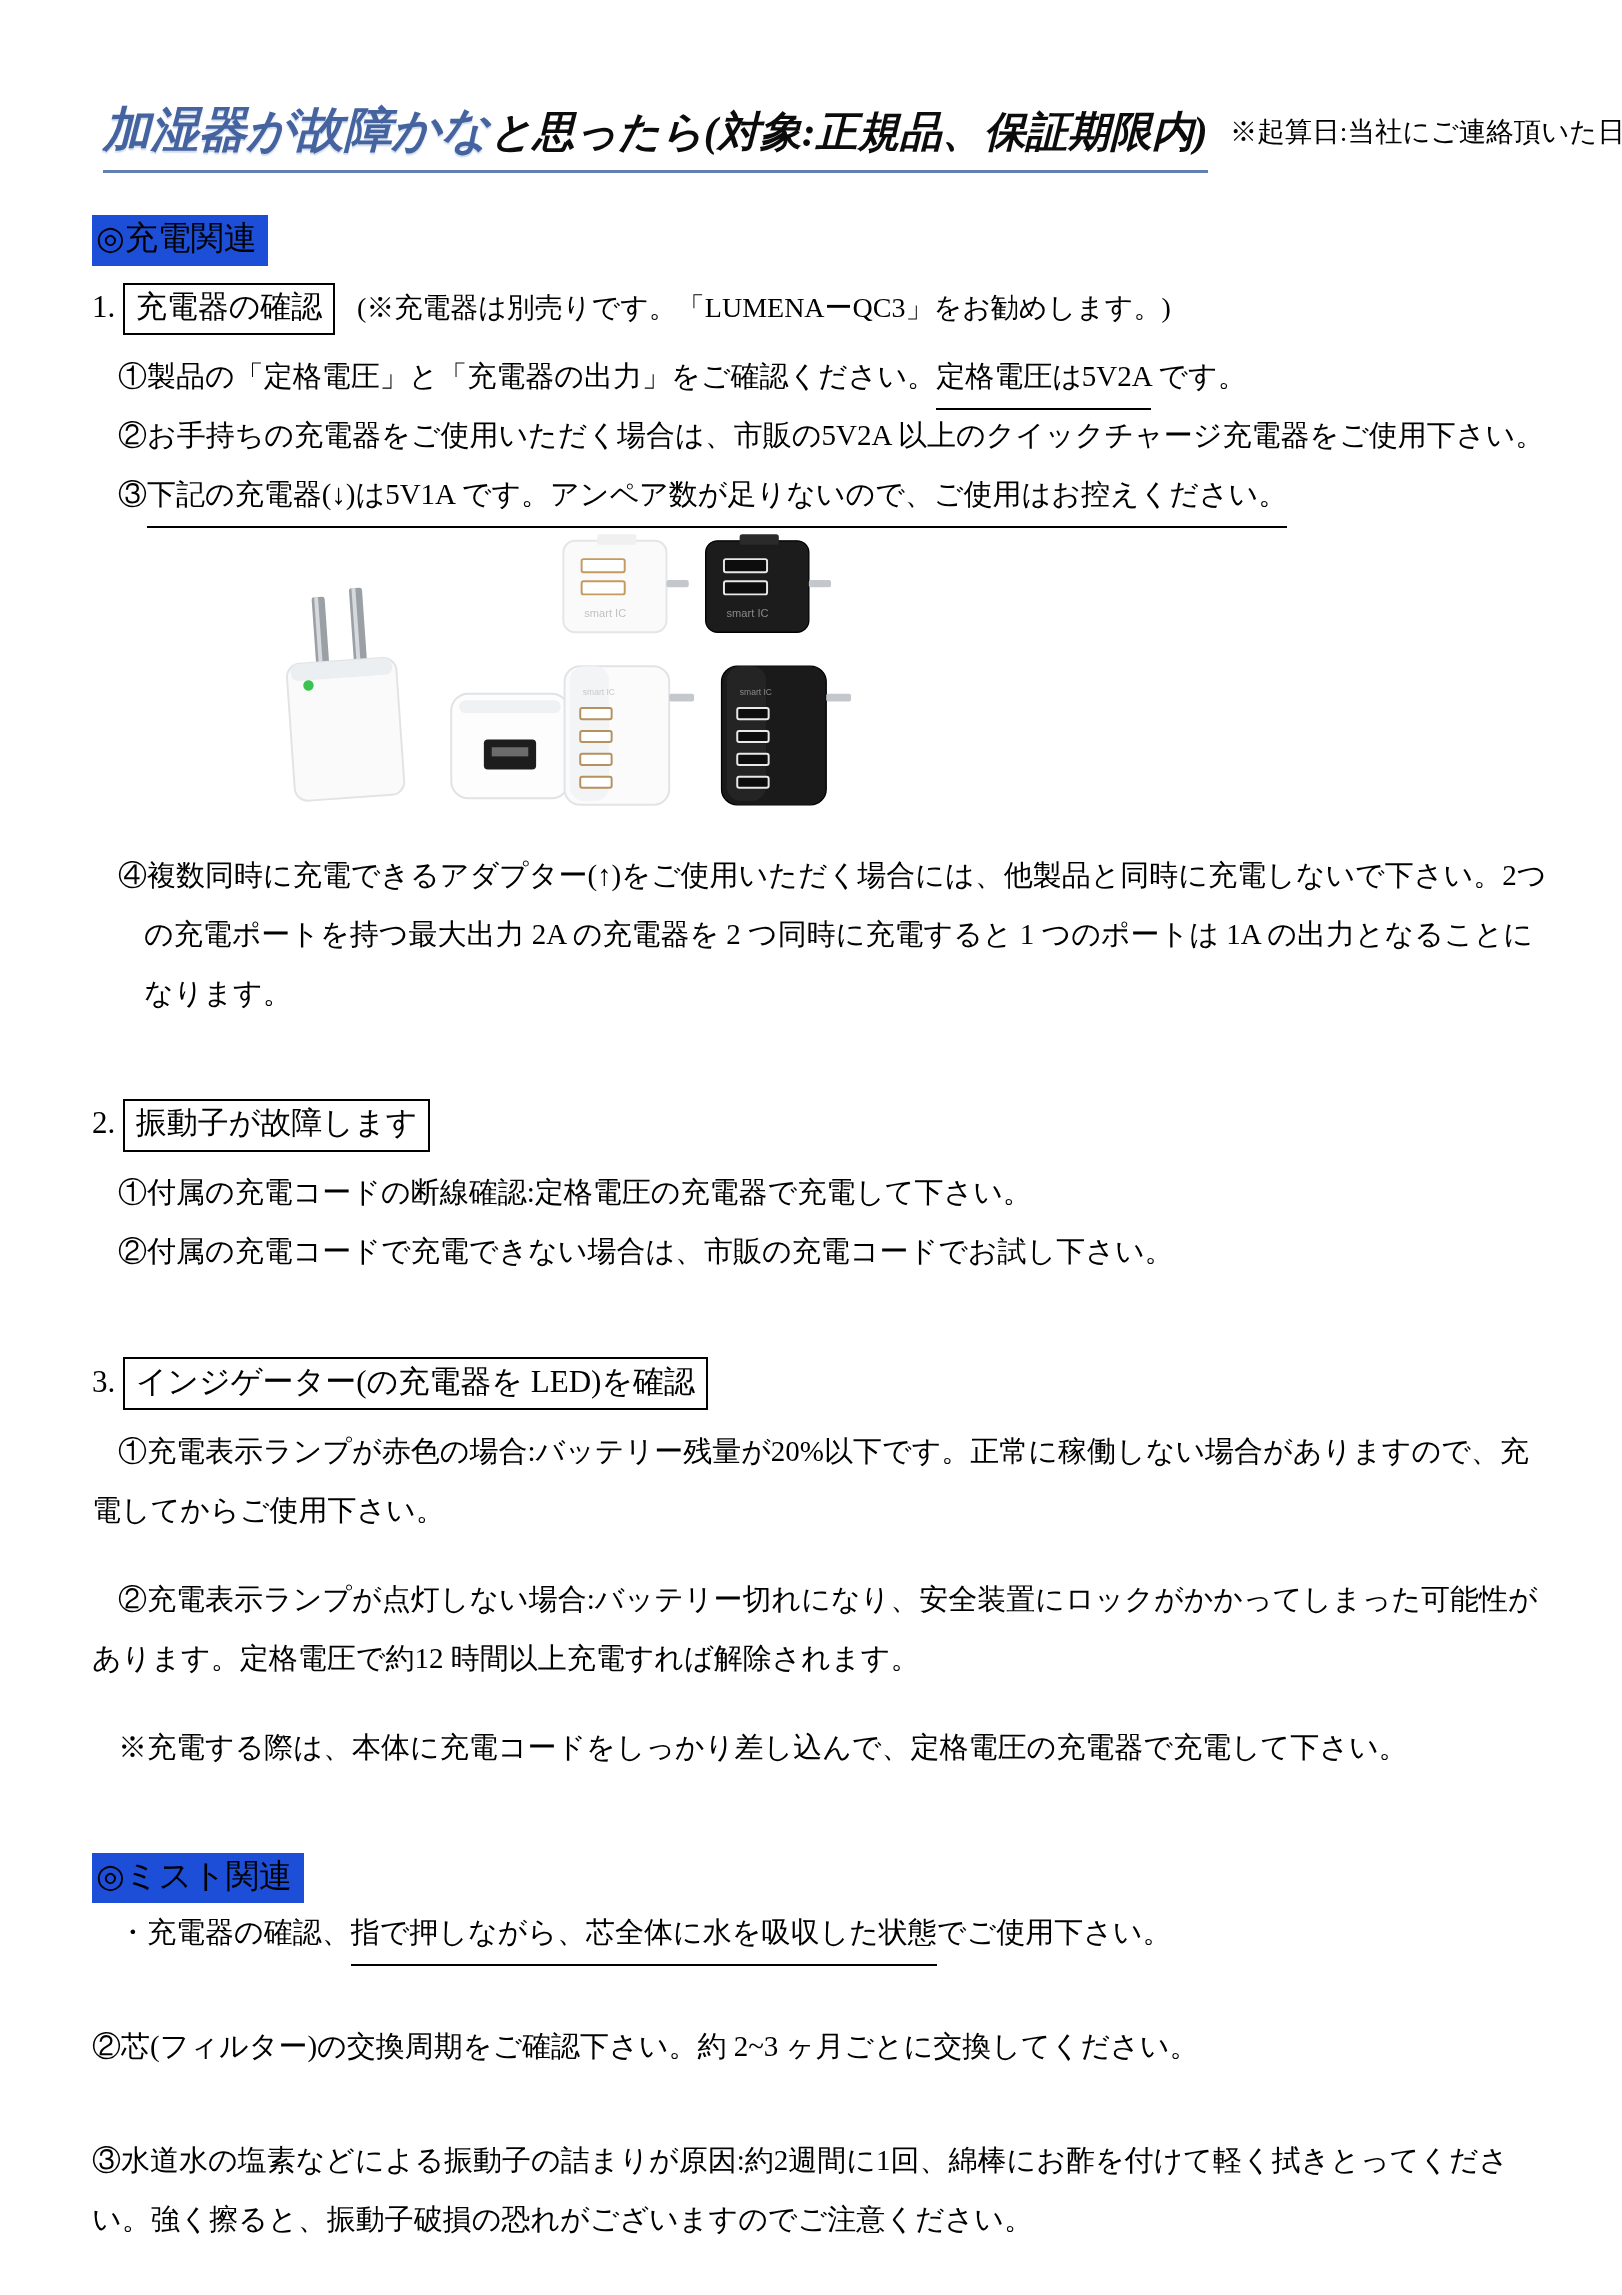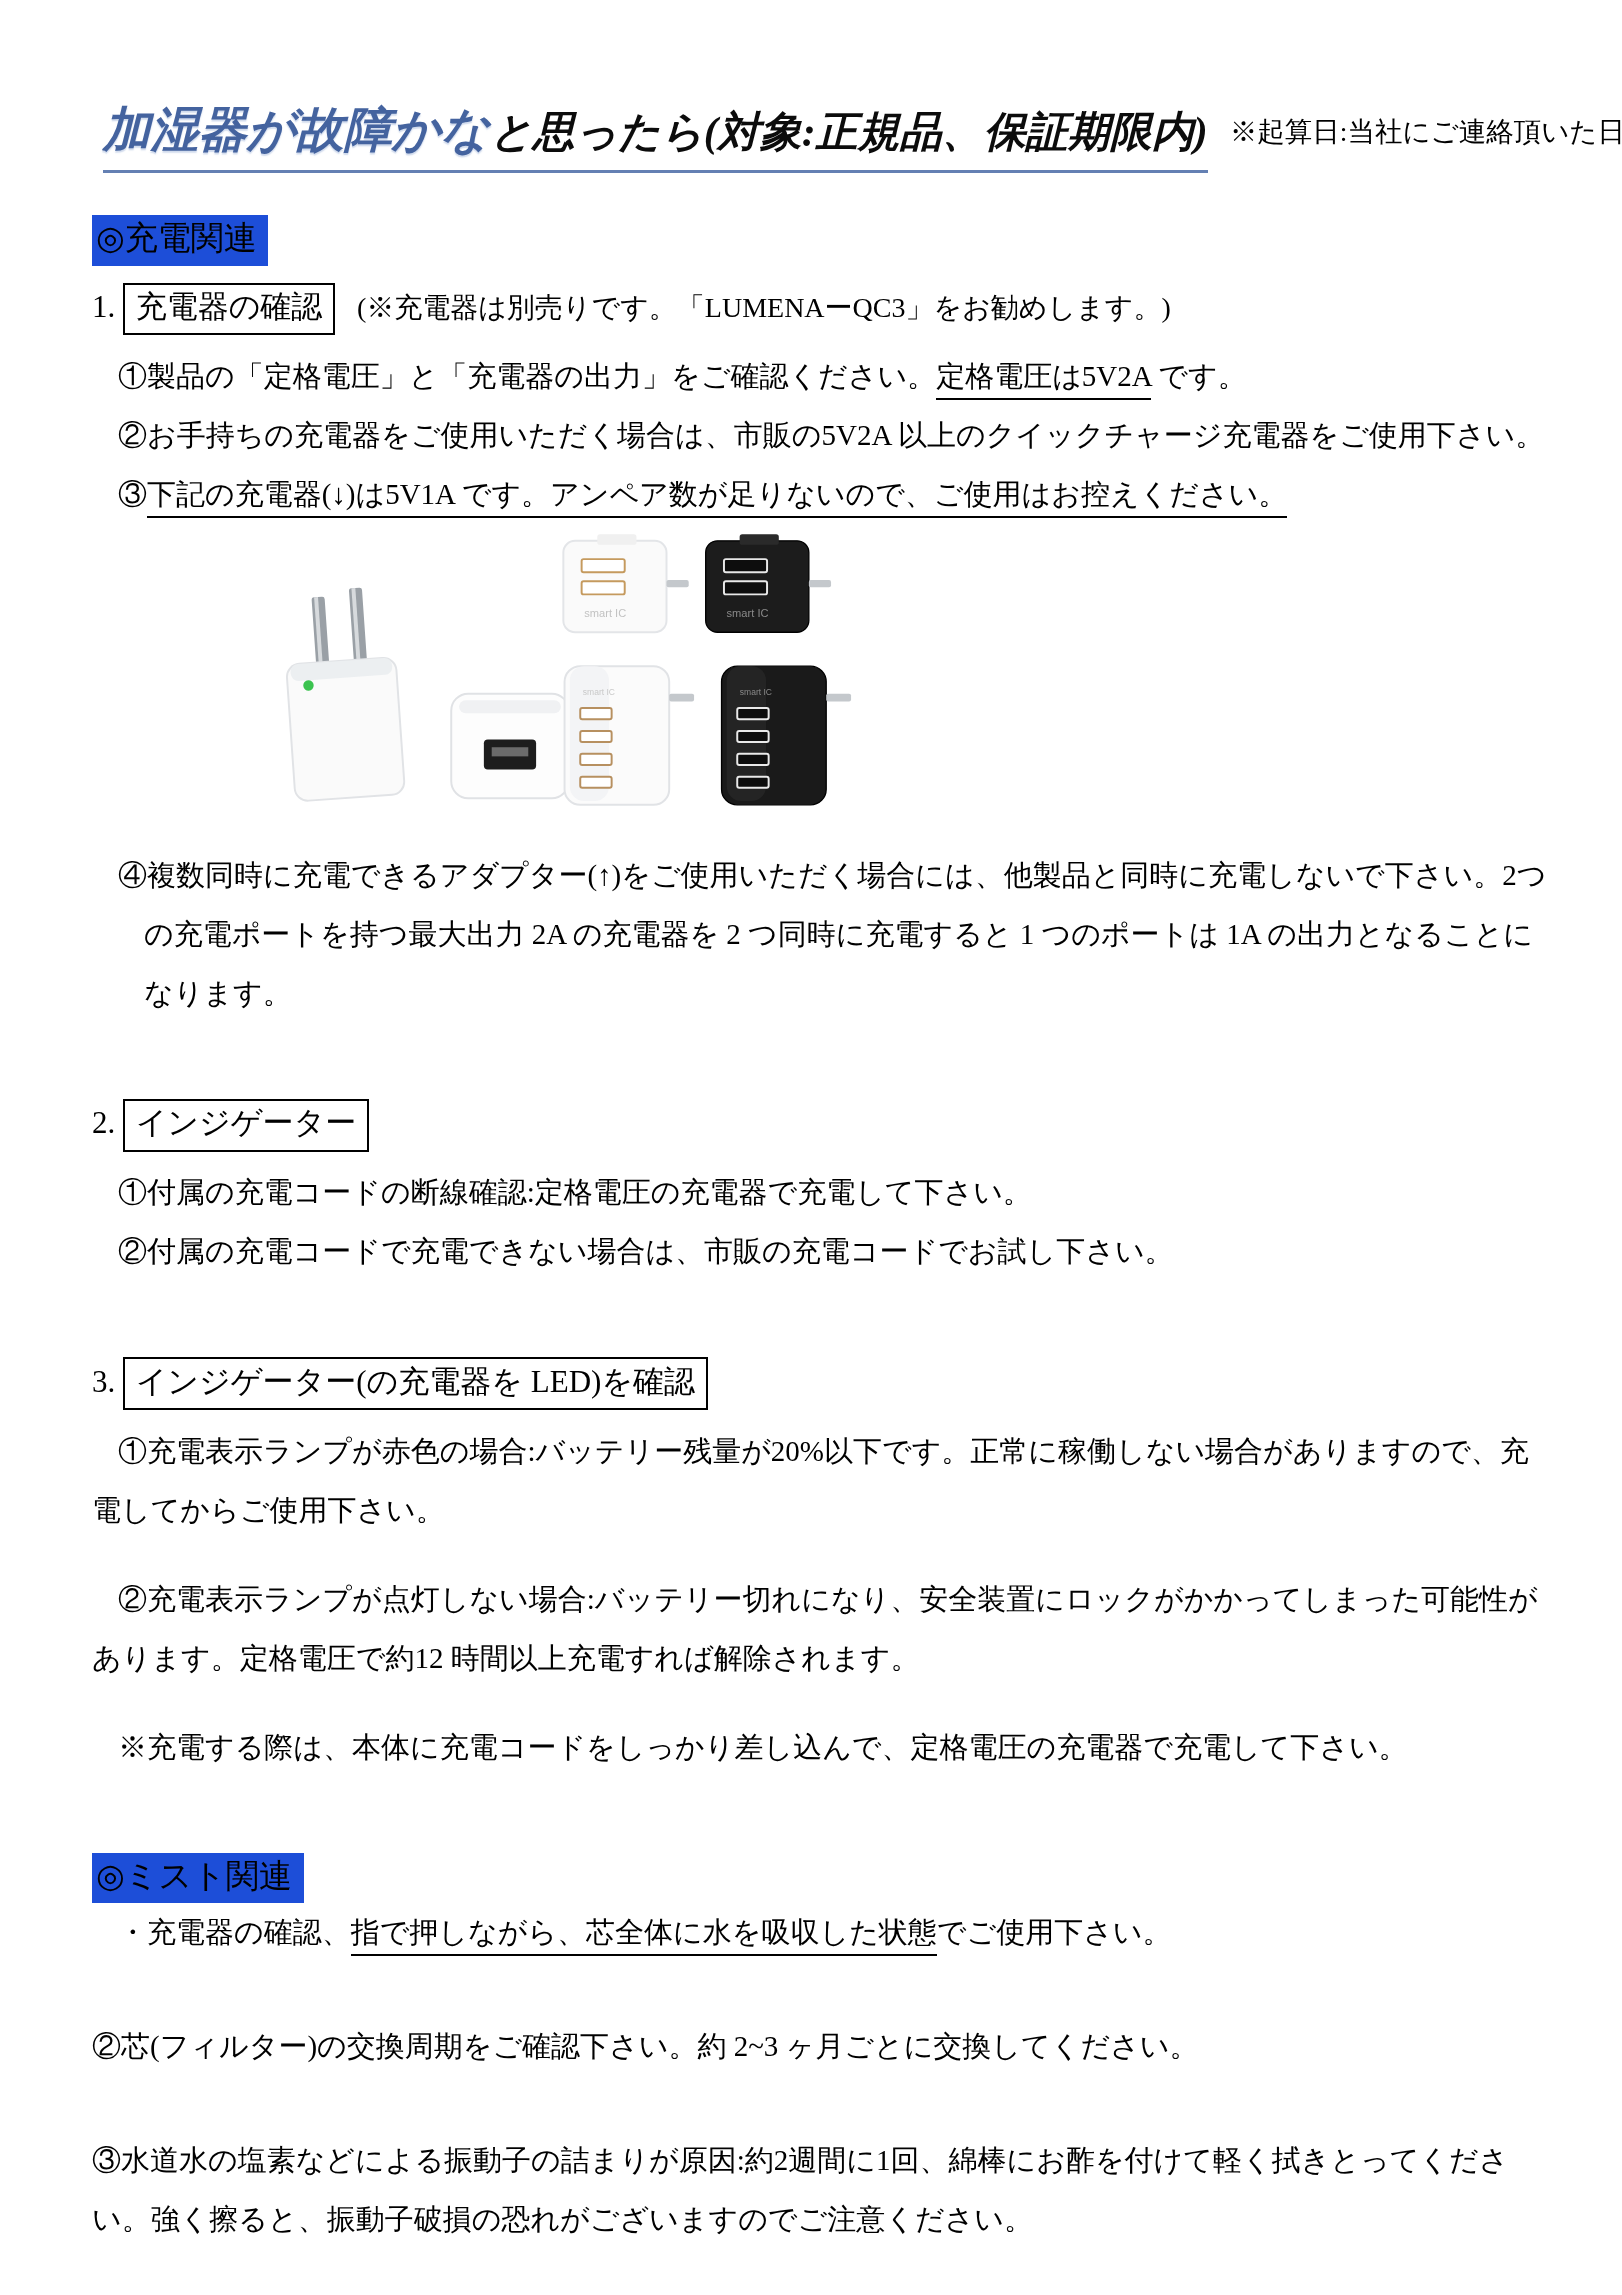--- a/index.html
+++ b/index.html
@@ -41,21 +41,21 @@
   .boxed{
     display:inline-block;
     border:2.6px solid #000;
     padding:1.3px 10.5px 5.2px 10.5px;
   }
   .head-note{font-size:28px;margin-left:22px;margin-top:8px;}
   
   .bl{font-size:29px;line-height:59px;margin:0;}
   .ind{text-indent:26px;}
   .hang{padding-left:52px;text-indent:-26px;}
-  .u{border-bottom:2.6px solid #000;padding-bottom:6px;}
+  .u{border-bottom:2.6px solid #000;padding-bottom:16px;}
   .gap-s{margin-top:30px;}
   .gap-m{margin-top:55px;}
   .gap-l{margin-top:76px;}
   
   .img-block{position:relative;width:100%;height:287px;margin:5.2px 0 2.6px 0;}
   .img-left{position:absolute;left:151px;top:55px;}
   .img-rt{position:absolute;left:466px;top:3.9px;}
   .img-rb{position:absolute;left:466px;top:128px;}
 </style>
 </head>
@@ -145,21 +145,21 @@
           <rect x="274" y="148" width="48" height="17" rx="3" fill="#0d0d0d" stroke="#e9e9e9" stroke-width="3"></rect>
           <rect x="274" y="183" width="48" height="17" rx="3" fill="#0d0d0d" stroke="#e9e9e9" stroke-width="3"></rect>
           <rect x="410" y="56" width="38" height="12" rx="3" fill="#c4c8cc"></rect>
         </g>
       </svg>
     </div>
 
     <p class="bl hang gap-s">④複数同時に充電できるアダプター(↑)をご使用いただく場合には、他製品と同時に充電しないで下さい。2つの充電ポートを持つ最大出力 2A の充電器を 2 つ同時に充電すると 1 つのポートは 1A の出力となることになります。</p>
 
     <div class="item-head gap-l">
-      <span class="item-num">2.</span><span class="boxed">インジゲーター</span>
+      <span class="item-num">2.</span><span class="boxed">振動子が故障します</span>
     </div>
     <p class="bl ind">①付属の充電コードの断線確認:定格電圧の充電器で充電して下さい。</p>
     <p class="bl ind">②付属の充電コードで充電できない場合は、市販の充電コードでお試し下さい。</p>
 
     <div class="item-head gap-l">
       <span class="item-num">3.</span><span class="boxed">インジゲーター(の充電器を LED)を確認</span>
     </div>
     <p class="bl ind">①充電表示ランプが赤色の場合:バッテリー残量が20%以下です。正常に稼働しない場合がありますので、充電してからご使用下さい。</p>
     <p class="bl ind gap-s">②充電表示ランプが点灯しない場合:バッテリー切れになり、安全装置にロックがかかってしまった可能性があります。定格電圧で約12 時間以上充電すれば解除されます。</p>
     <p class="bl ind gap-s">※充電する際は、本体に充電コードをしっかり差し込んで、定格電圧の充電器で充電して下さい。</p>

